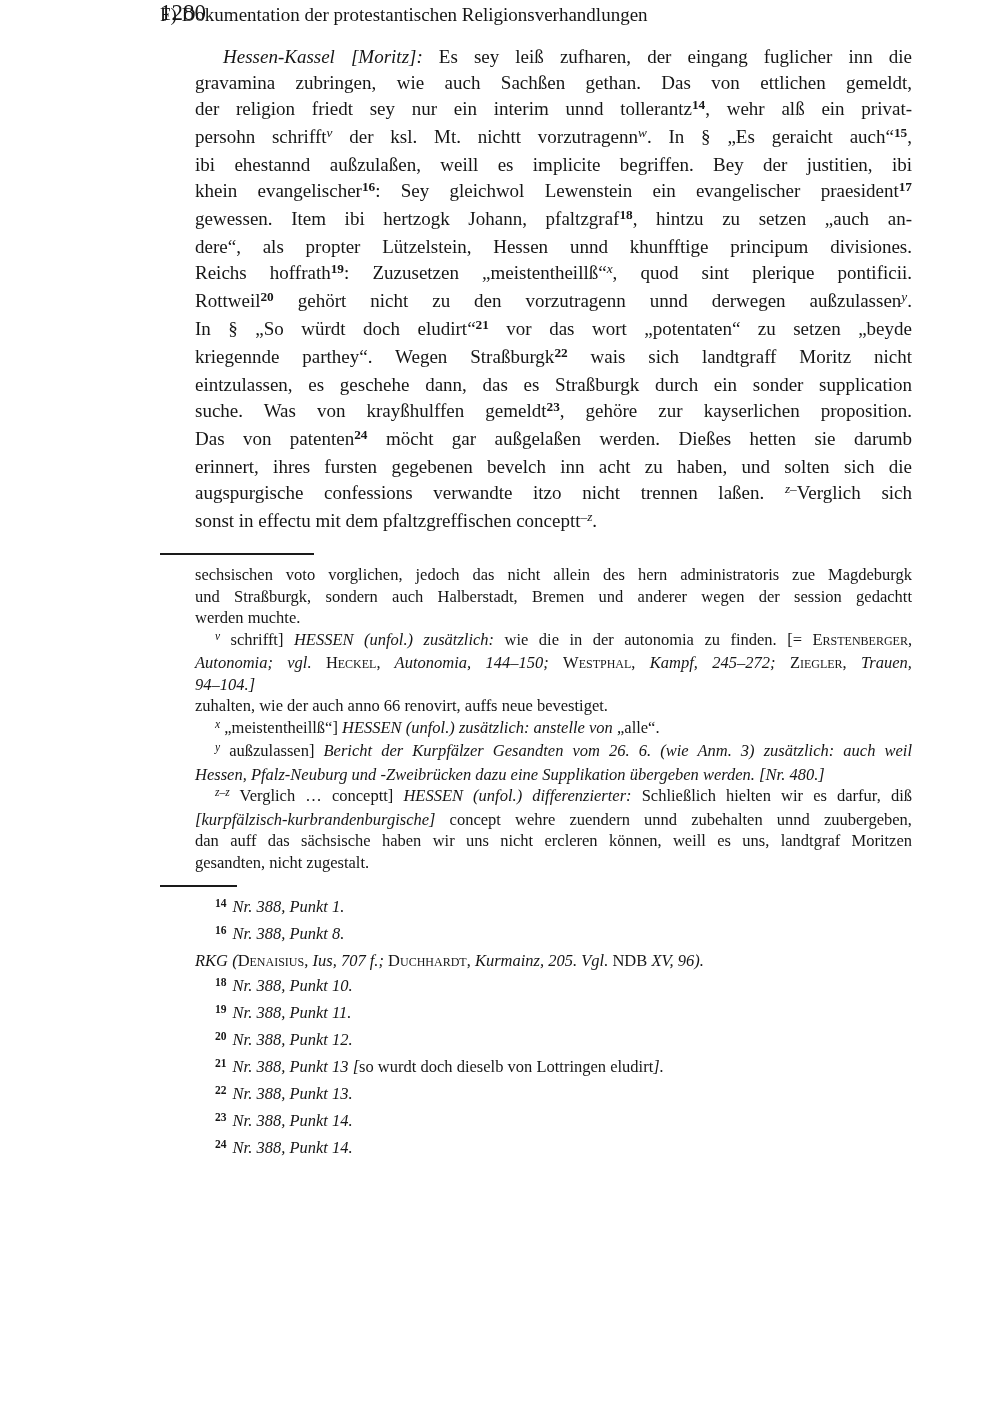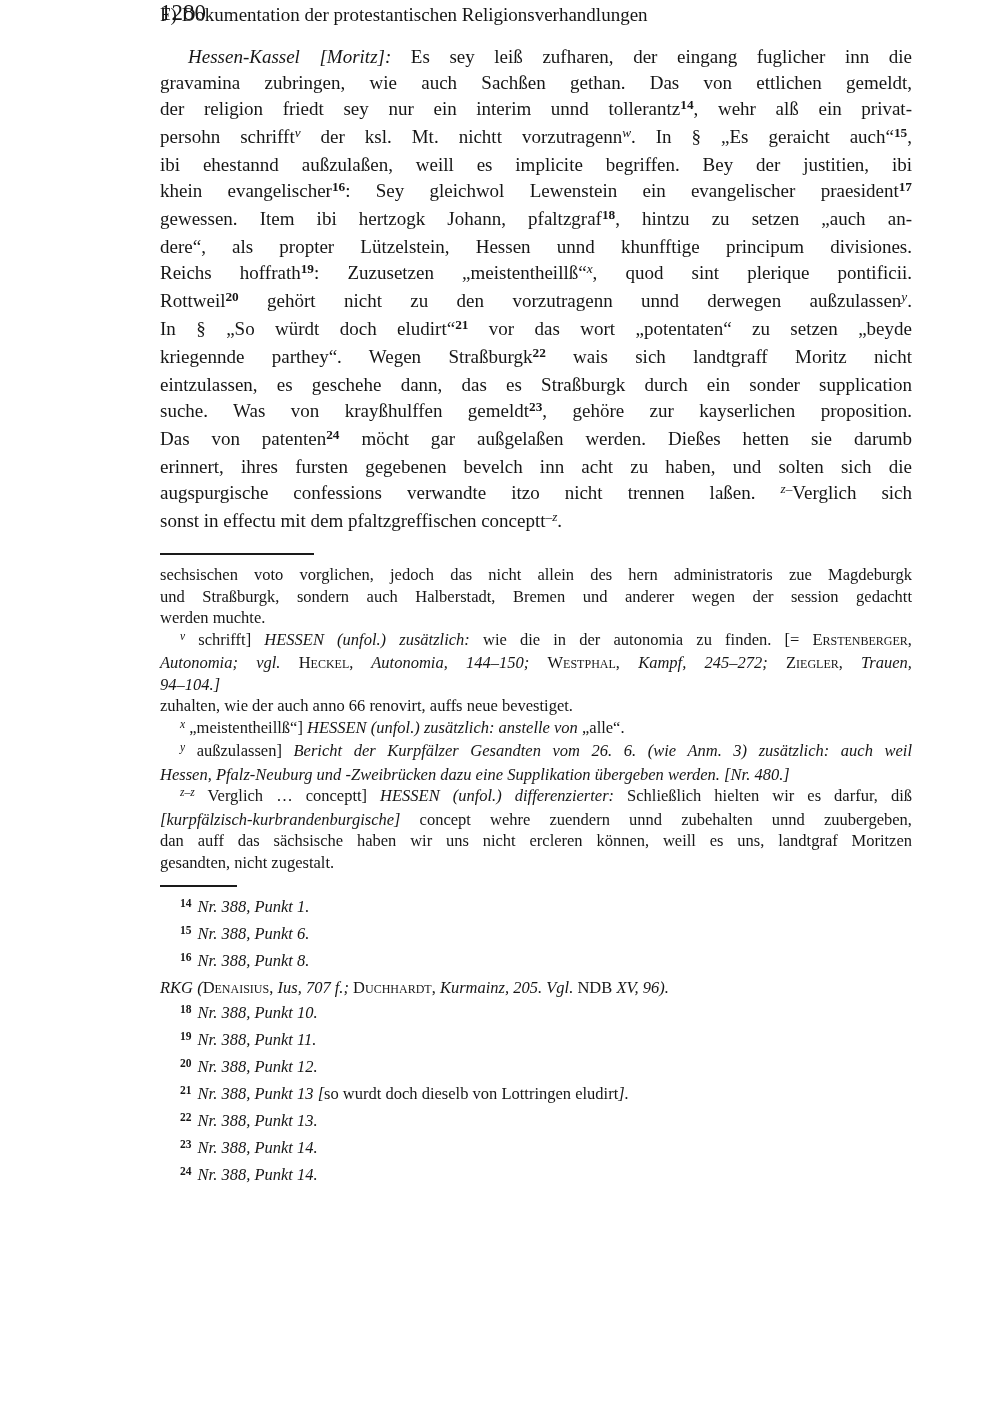--- a/index.html
+++ b/index.html
@@ -31,21 +31,21 @@
     text-align: left;
     font-size: 19px;
     line-height: 26px;
     padding-top: 2px;
   }
   .main-text {
     margin-top: 16px;
     font-size: 19px;
     line-height: 26px;
   }
-  .ln { min-height: 1em; }
+  .ln { min-height: 1em; margin-left: 35px; }
   .jl { text-align: justify; text-align-last: justify; }
   .main-text .ind { text-indent: 28px; }
   .rule1 {
     margin-top: 17px;
     width: 154px;
     border-top: 2px solid #1a1a1a;
   }
   .apparatus {
     margin-top: 9px;
     font-size: 16.5px;
@@ -128,21 +128,20 @@
       <div class="ln jl ind"><span class="seg-sl">z–z</span><span class="seg-r"> Verglich … conceptt] </span><span class="seg-i">HESSEN (unfol.) differenzierter:</span><span class="seg-r"> Schließlich hielten wir es darfur, diß</span></div>
       <div class="ln jl"><span class="seg-i">[kurpfälzisch-kurbrandenburgische]</span><span class="seg-r"> concept wehre zuendern unnd zubehalten unnd zuubergeben,</span></div>
       <div class="ln jl"><span class="seg-r">dan auff das sächsische haben wir uns nicht ercleren können, weill es uns, landtgraf Moritzen</span></div>
       <div class="ln"><span class="seg-r">gesandten, nicht zugestalt.</span></div>
     </div>
 
   <div class="rule2"></div>
 
   <div class="footnotes">
       <div class="ln ind"><span class="seg-sn">14</span><span class="seg-i">Nr. 388, Punkt 1.</span></div>
-      <div class="ln ind"><span class="seg-sn">15</span><span class="seg-i">Nr. 388, Punkt 6.</span></div>
       <div class="ln ind"><span class="seg-sn">16</span><span class="seg-i">Nr. 388, Punkt 8.</span></div>
       <div class="ln"><span class="seg-i">RKG (</span><span class="seg-sc">Denaisius,</span><span class="seg-i"> Ius, 707 f.; </span><span class="seg-sc">Duchhardt,</span><span class="seg-i"> Kurmainz, 205. Vgl. </span><span class="seg-r">NDB</span><span class="seg-i"> XV, 96).</span></div>
       <div class="ln ind"><span class="seg-sn">18</span><span class="seg-i">Nr. 388, Punkt 10.</span></div>
       <div class="ln ind"><span class="seg-sn">19</span><span class="seg-i">Nr. 388, Punkt 11.</span></div>
       <div class="ln ind"><span class="seg-sn">20</span><span class="seg-i">Nr. 388, Punkt 12.</span></div>
       <div class="ln ind"><span class="seg-sn">21</span><span class="seg-i">Nr. 388, Punkt 13 [</span><span class="seg-r">so wurdt doch dieselb von Lottringen eludirt</span><span class="seg-i">].</span></div>
       <div class="ln ind"><span class="seg-sn">22</span><span class="seg-i">Nr. 388, Punkt 13.</span></div>
       <div class="ln ind"><span class="seg-sn">23</span><span class="seg-i">Nr. 388, Punkt 14.</span></div>
       <div class="ln ind"><span class="seg-sn">24</span><span class="seg-i">Nr. 388, Punkt 14.</span></div>
     </div>

